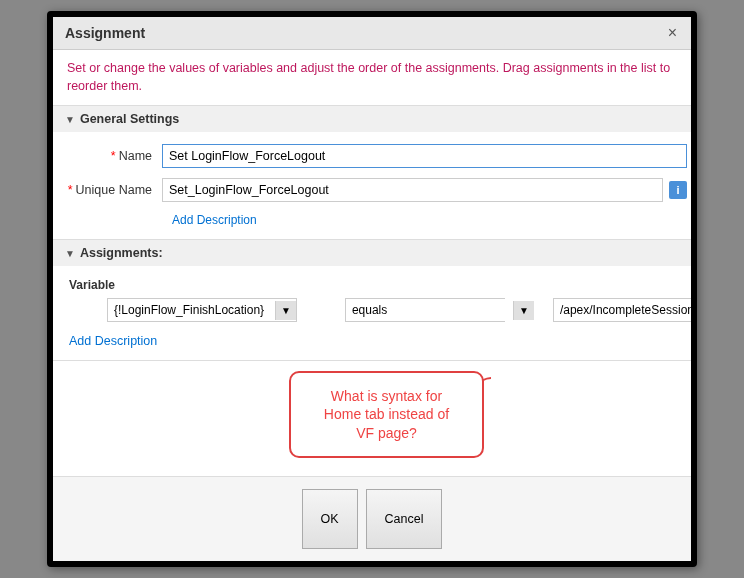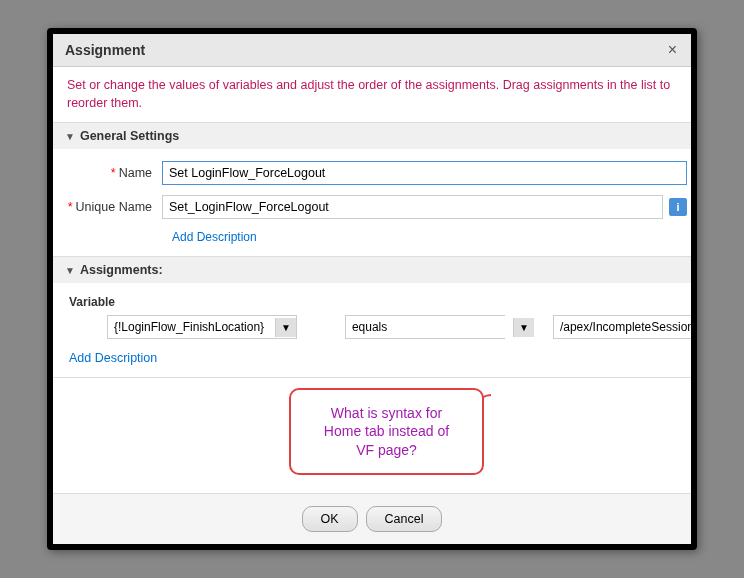--- a/index.html
+++ b/index.html
@@ -184,40 +184,40 @@
     }
     .speech-bubble {
       position: relative;
       background: #fff;
       border: 2px solid #e04040;
       border-radius: 10px;
       padding: 14px 23px;
       width: 195px;
       margin: 10px auto 10px 220px;
       text-align: center;
-      color: #a21caf;
+      color: #ef4444;
       font-size: 14px;
       font-weight: normal;
       line-height: 1.3;
     }
     .dialog-footer {
       padding: 12px;
       display: flex;
       justify-content: center;
       gap: 8px;
       background: #f5f5f5;
       border-top: 1px solid #ddd;
     }
     .footer-btn {
-      padding: 5px 18px;
+      padding: 22px 18px;
       font-size: 12.5px;
       border: 1px solid #aaa;
       background: linear-gradient(to bottom, #f5f5f5, #e0e0e0);
       cursor: pointer;
-      border-radius: 10px;
+      border-radius: 0;
     }
     .bubble-area {
       position: relative;
       padding: 0 16px 8px 16px;
       background: #fff;
     }
   </style>
 </head>
 <body>
 

